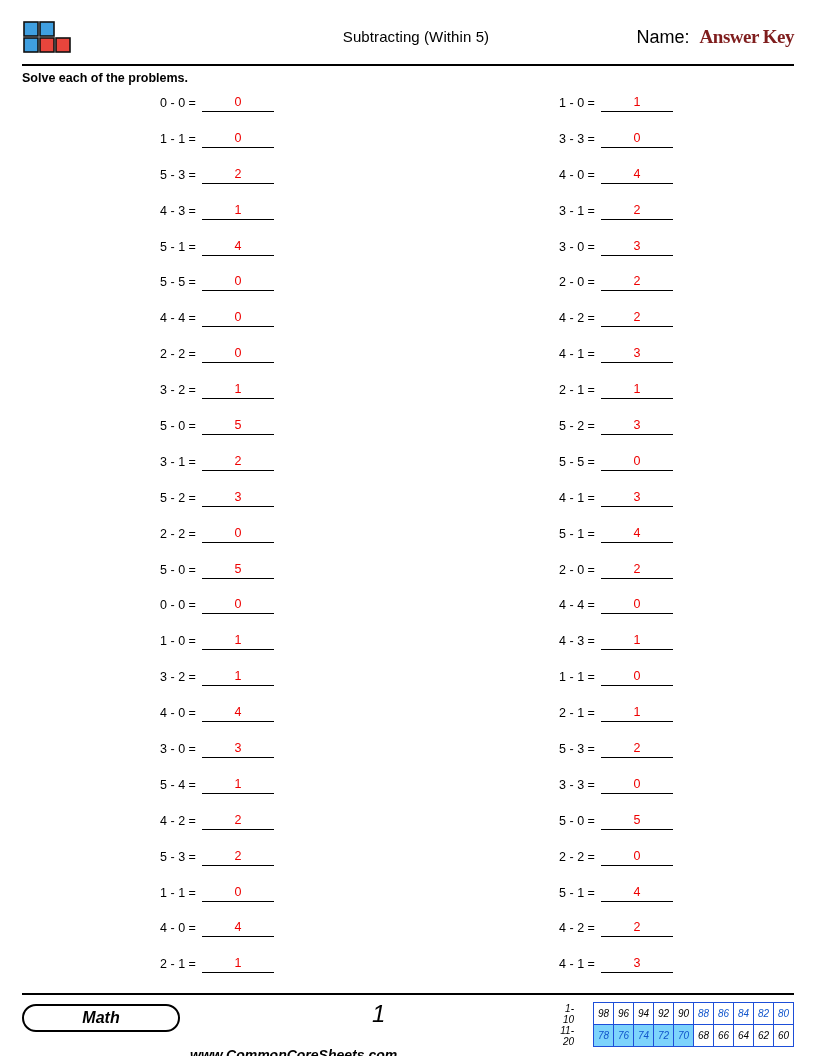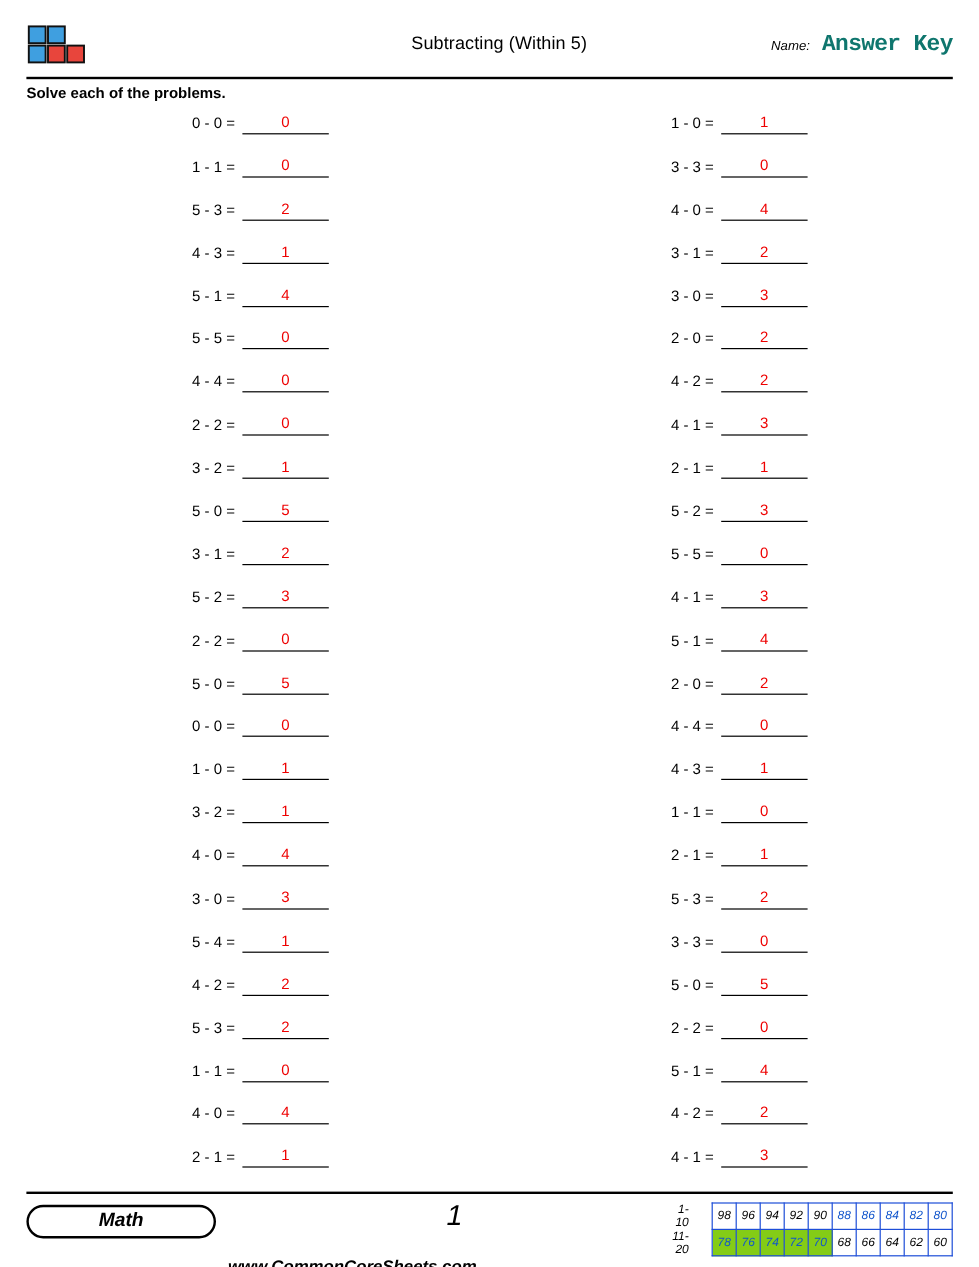--- a/index.html
+++ b/index.html
@@ -35,26 +35,26 @@
     font-size: 15px;
     letter-spacing: .1px;
   }
   .name-block {
     position: absolute;
     right: 0; top: 8px;
     display: flex;
     align-items: baseline;
     gap: 10px;
   }
-  .name-label { font-size: 11px; font-style: italic; }
+  .name-label { font-size: 18px; }
   .answer-key {
-    font-family: Liberation Mono, monospace;
+    font-family: Liberation Serif, serif;
     font-weight: bold;
     font-size: 19px;
-    color: #0f766e;
+    color: #7f1d1d;
     letter-spacing: -0.5px;
   }
   .hrule {
     border: 0;
     border-top: 2px solid #000;
     margin: 0;
   }
   .instructions {
     font-size: 12.5px;
     font-weight: bold;
@@ -157,21 +157,21 @@
     font-size: 10px;
   }
   .score td.rowlabel {
     border: none;
     width: 30px;
     text-align: right;
     padding-right: 19px;
     font-size: 10px;
   }
   .score td.hi { color: #1155cc; margin-top: 44px; }
-  .score td.hifill { color: #1155cc; background: #84cc16; }
+  .score td.hifill { color: #1155cc; background: #7dd3fc; }
 </style>
 </head>
 <body>
 
 <div class="page">
 
   <div class="header">
     <div class="logo">
       <svg width="56" height="40" viewBox="0 0 56 40">
         <rect x="2" y="2" width="14" height="14" fill="#3f9fe0" stroke="#111" stroke-width="1.6"></rect>

